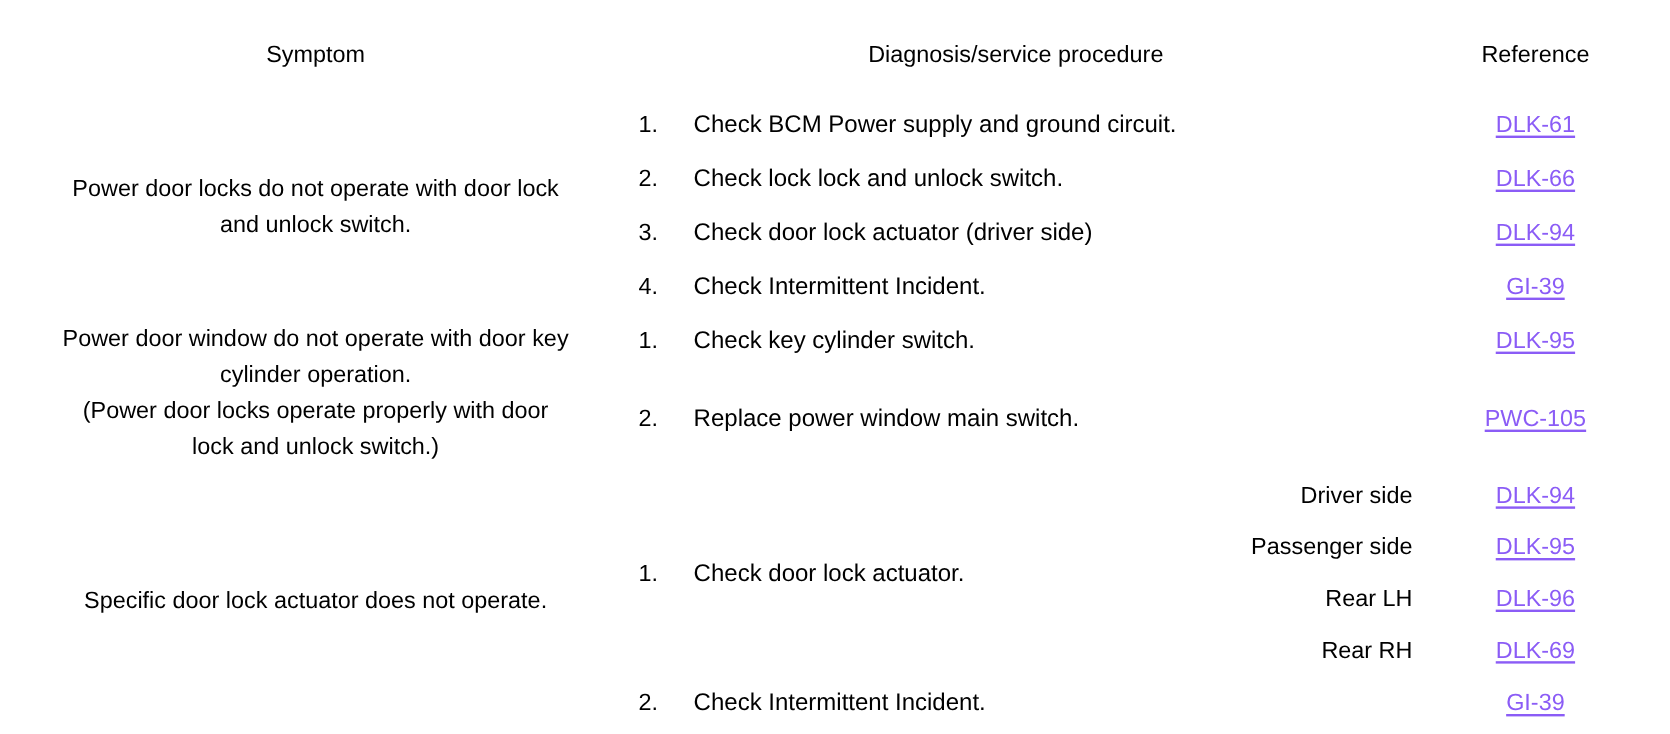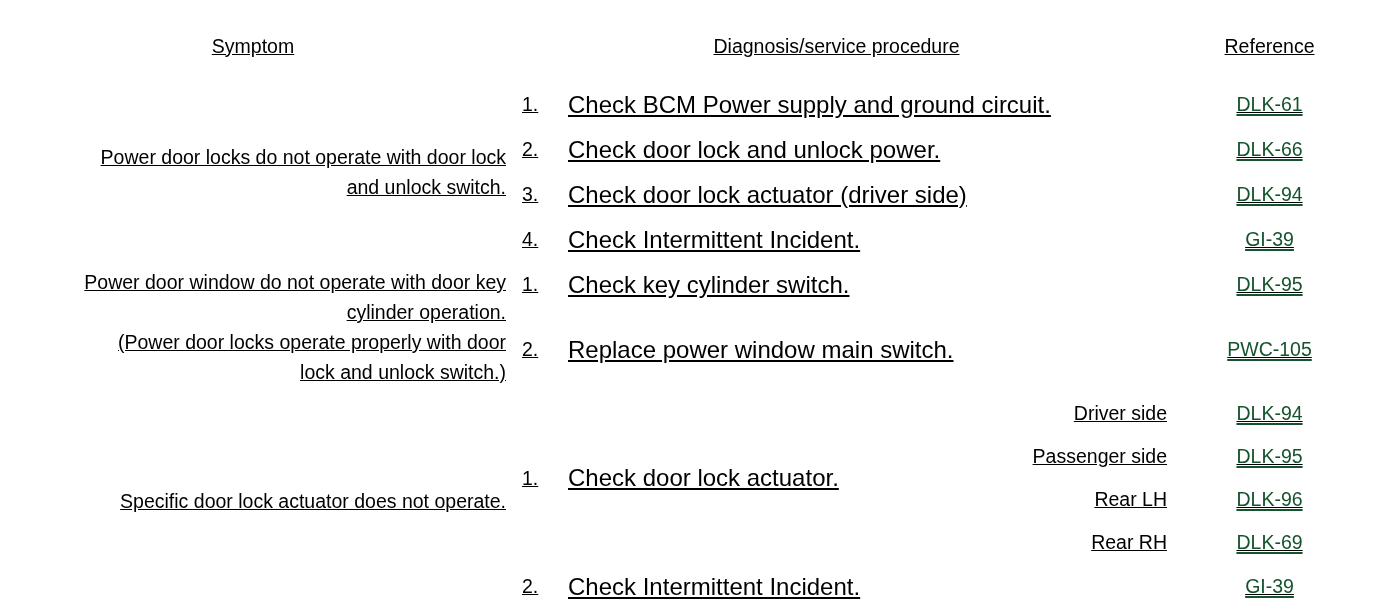--- a/index.html
+++ b/index.html
@@ -19,22 +19,22 @@
     position: relative;
     width: 1392px;
     height: 612px;
     box-sizing: border-box;
   }
 
   table.dtc {
     border-collapse: collapse;
     table-layout: fixed;
     width: 1372px;
+    margin-left: 10px;
     margin-top: 10px;
-    text-decoration: underline;
   }
 
   table.dtc td,
   table.dtc th {
     border: 0;
     padding: 0;
     vertical-align: middle;
     font-weight: normal;
     font-size: 19.5px;
     color: #000;
@@ -55,21 +55,21 @@
 
   
   .head-cell {
     text-align: center;
     height: 72px;
     font-size: 20px;
   }
 
   
   .symptom-cell {
-    text-align: right;
+    text-align: center;
     padding: 0 14px 0 22px;
     line-height: 30px;
     font-size: 19.5px;
   }
   .symptom-cell .ln { display: block; white-space: nowrap; }
 
   
   .proc-cell {
     padding: 0;
   }
@@ -80,42 +80,42 @@
     white-space: nowrap;
   }
   .proc-num {
     width: 62px;
     flex: 0 0 62px;
     padding-left: 16px;
     box-sizing: border-box;
     font-size: 19.5px;
   }
   .proc-text {
-    font-size: 24px;
+    font-size: 20px;
     text-align: center;
   }
 
   
   .sub-cell {
     text-align: right;
     padding-left: 17px;
     font-size: 19.5px;
     white-space: nowrap;
   }
 
   
   .ref-cell {
     text-align: center;
     font-size: 19.5px;
   }
   .ref-link {
     text-decoration: underline;
     text-underline-offset: 3px;
     text-decoration-thickness: 2px;
-    color: #14532d;
+    color: #8b5cf6;
     cursor: pointer;
   }
 </style>
 </head>
 <body>
 
 <div id="sheet">
 
   <table class="dtc">
     <colgroup>
@@ -148,21 +148,21 @@
         </td>
         <td class="ref-cell hr-thin">
           <span class="ref-link">DLK-61</span>
         </td>
       </tr>
 
       <tr>
         <td class="proc-cell vr-ref hr-thin" colspan="2" style="height:45px">
           <div class="proc-inner">
             <span class="proc-num">2.</span>
-            <span class="proc-text">Check door lock and unlock power.</span>
+            <span class="proc-text">Check lock lock and unlock switch.</span>
           </div>
         </td>
         <td class="ref-cell hr-thin">
           <span class="ref-link">DLK-66</span>
         </td>
       </tr>
 
       <tr>
         <td class="proc-cell vr-ref hr-thin" colspan="2" style="height:45px">
           <div class="proc-inner">

